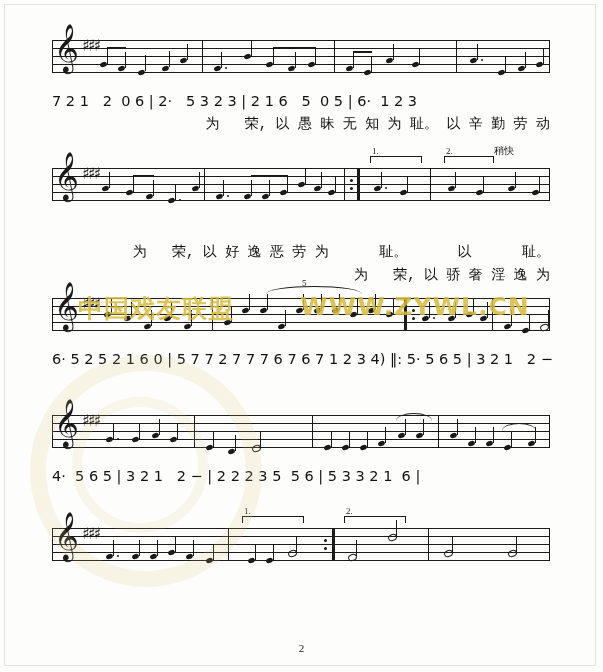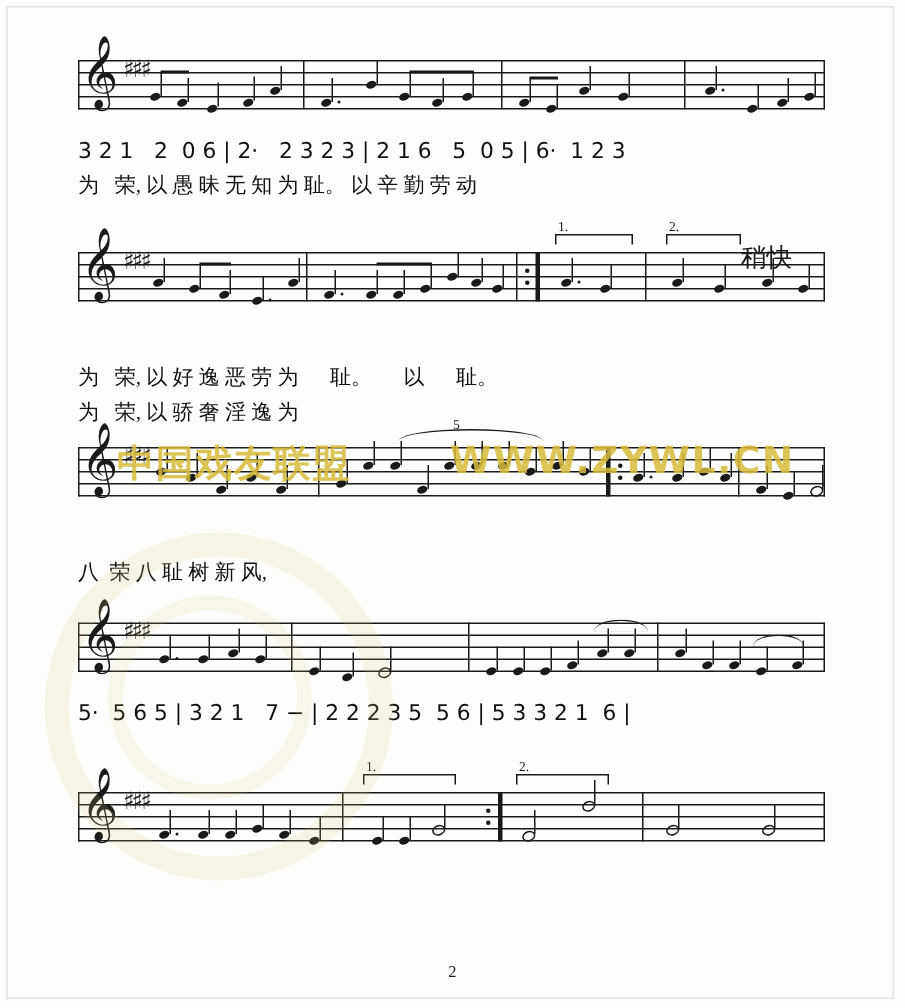--- a/index.html
+++ b/index.html
@@ -139,40 +139,40 @@
   }
   .thickbar {
     position: absolute;
     top: 0;
     width: 3px;
     height: 33px;
     background: #1a1a1a;
   }
   .tempo {
     position: absolute;
-    font-size: 17px;
+    font-size: 10px;
     color: #1a1a1a;
     font-family: "DejaVu Sans", sans-serif;
-    margin-top: 16px;
   }
 
   
   .numrow, .lyricrow {
     position: absolute;
     left: 52px;
     width: 498px;
     font-size: 14px;
     color: #111;
     white-space: pre;
     font-family: "DejaVu Sans", sans-serif;
     letter-spacing: 0px;
   }
   .lyricrow {
-    font-family: Liberation Serif, serif;
+    font-family: Liberation Mono, monospace;
     font-size: 14px;
+    text-align: right;
   }
   .numrow { font-size: 14.5px; }
 
   
   .wm-text {
     position: absolute;
     font-family: "DejaVu Sans", sans-serif;
     font-weight: bold;
     color: #d8bb3a;
     opacity: 0.85;
@@ -280,21 +280,21 @@
       <div class="dot" style="left:429px; top:19px;"></div>
       <div class="note" style="left:446px; top:30px;"></div>
       <div class="stem" style="left:453px; top:16px;"></div>
       <div class="note" style="left:466px; top:26px;"></div>
       <div class="stem" style="left:473px; top:12px;"></div>
       <div class="note" style="left:484px; top:22px;"></div>
       <div class="stem" style="left:491px; top:8px;"></div>
     </div>
   </div>
 
-  <div class="numrow" style="top:93px;">3 2 1   2  0 6 | 2·   2 3 2 3 | 2 1 6   5  0 5 | 6·  1 2 3</div>
+  <div class="numrow" style="top:93px;">7 2 1   2  0 6 | 2·   5 3 2 3 | 2 1 6   5  0 5 | 6·  1 2 3</div>
   <div class="lyricrow" style="top:115px;">为   荣, 以 愚 昧 无 知 为 耻。 以 辛 勤 劳 动</div>
 
   <div class="system" style="top:168px;">
     <div class="staff">
       <div class="line"></div>
         <div class="line"></div>
         <div class="line"></div>
         <div class="line"></div>
         <div class="line"></div>
       <div class="barline start"></div>
@@ -428,21 +428,21 @@
 
       <div class="note" style="left:452px; top:26px;"></div>
       <div class="stem" style="left:459px; top:12px;"></div>
       <div class="note" style="left:470px; top:30px;"></div>
       <div class="stem" style="left:477px; top:16px;"></div>
       <div class="note hollow" style="left:488px; top:26px;"></div>
       <div class="stem" style="left:496px; top:12px;"></div>
     </div>
   </div>
 
-  <div class="lyricrow" style="top:373px;">八  荣 八 耻 树 新 风,</div>
+  <div class="numrow" style="top:351px;">6· 5 2 5 2 1 6 0 | 5 7 7 2 7 7 7 6 7 6 7 1 2 3 4) ‖: 5· 5 6 5 | 3 2 1   2 −</div>
 
   <div class="system" style="top:415px;">
     <div class="staff">
       <div class="line"></div>
         <div class="line"></div>
         <div class="line"></div>
         <div class="line"></div>
         <div class="line"></div>
       <div class="barline start"></div>
       <div class="clef">𝄞</div>
@@ -490,21 +490,21 @@
       <div class="note" style="left:434px; top:26px;"></div>
       <div class="stem" style="left:441px; top:12px;"></div>
       <div class="note" style="left:452px; top:30px;"></div>
       <div class="stem" style="left:459px; top:16px;"></div>
       <div class="note" style="left:476px; top:26px;"></div>
       <div class="stem" style="left:483px; top:12px;"></div>
       <div class="slur" style="left:450px; top:8px; width:34px;"></div>
     </div>
   </div>
 
-  <div class="numrow" style="top:468px;">5·  5 6 5 | 3 2 1   7 − | 2 2 2 3 5  5 6 | 5 3 3 2 1  6 |</div>
+  <div class="numrow" style="top:468px;">4·  5 6 5 | 3 2 1   2 − | 2 2 2 3 5  5 6 | 5 3 3 2 1  6 |</div>
 
   <div class="system" style="top:528px;">
     <div class="staff">
       <div class="line"></div>
         <div class="line"></div>
         <div class="line"></div>
         <div class="line"></div>
         <div class="line"></div>
       <div class="barline start"></div>
       <div class="clef">𝄞</div>

